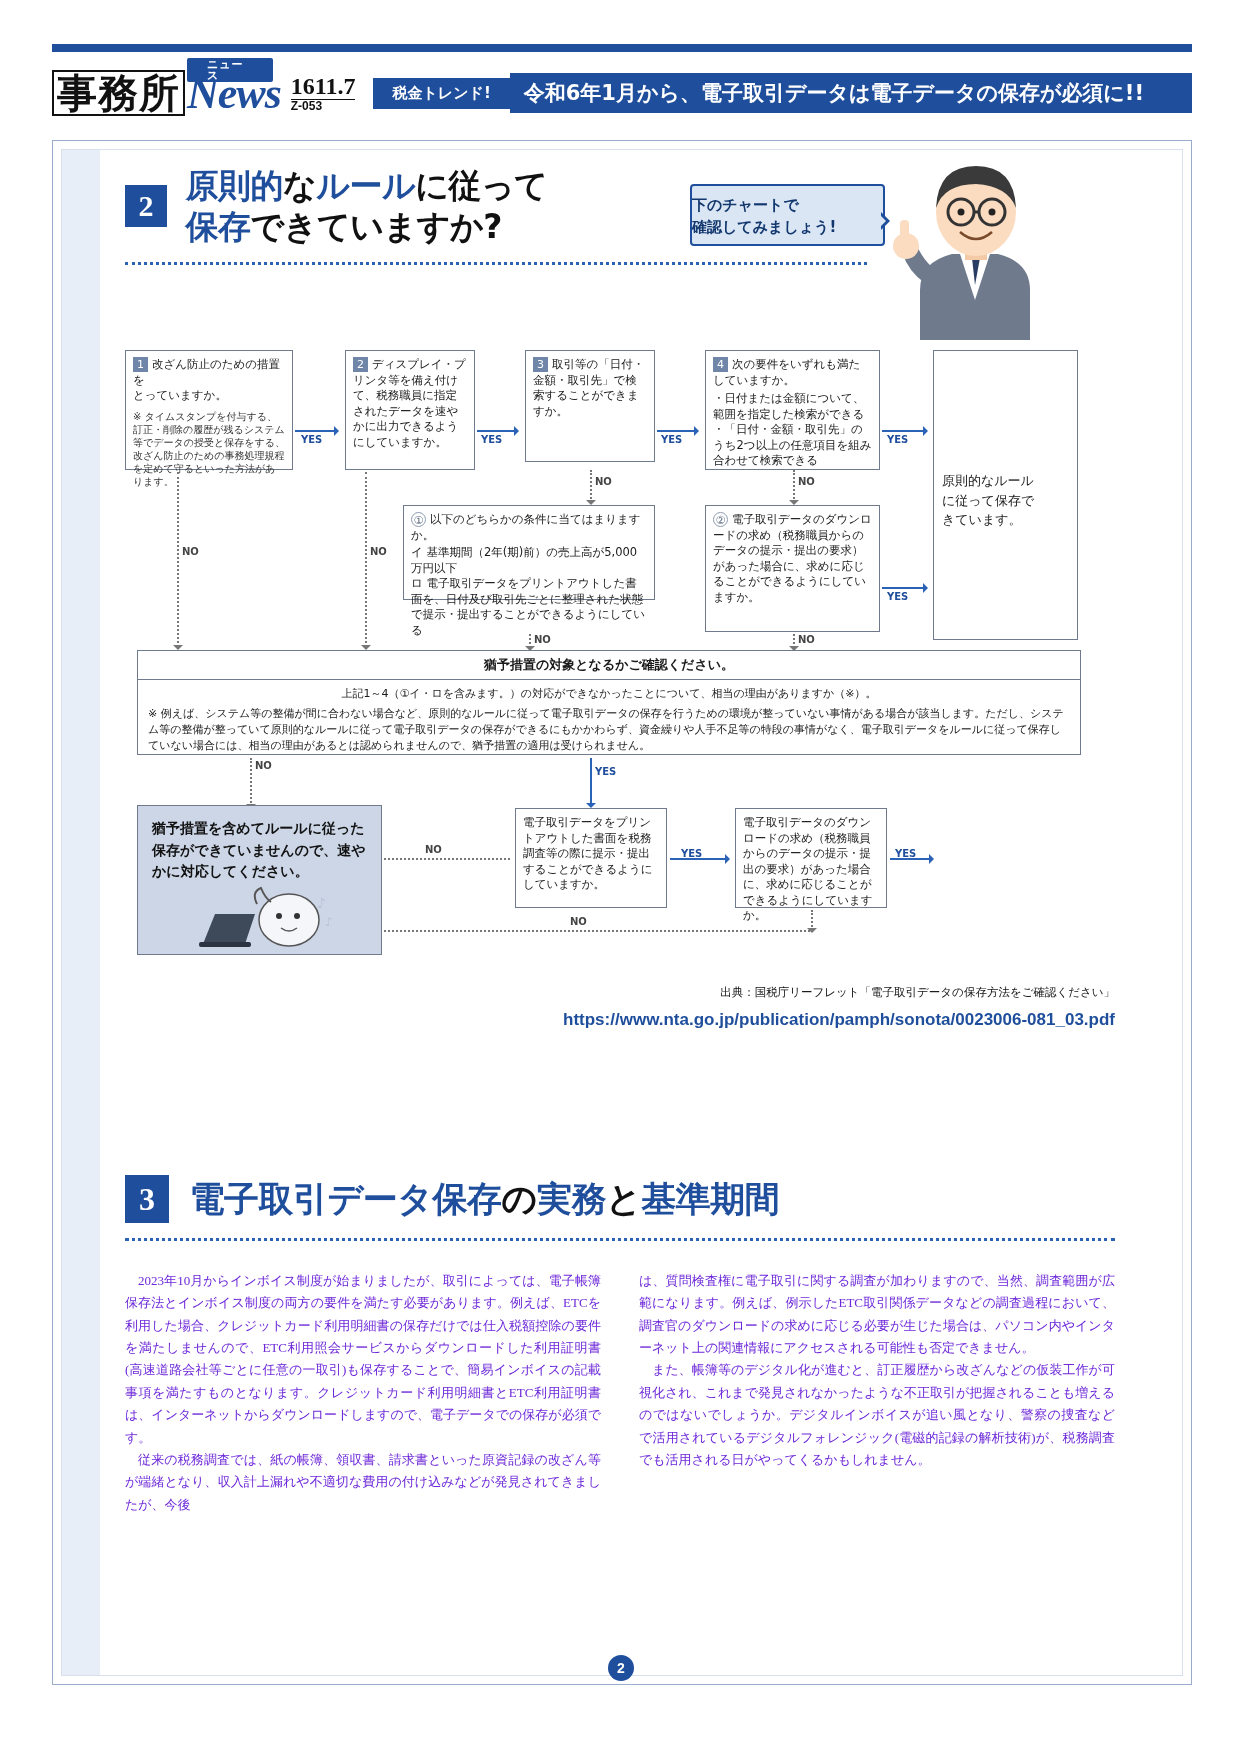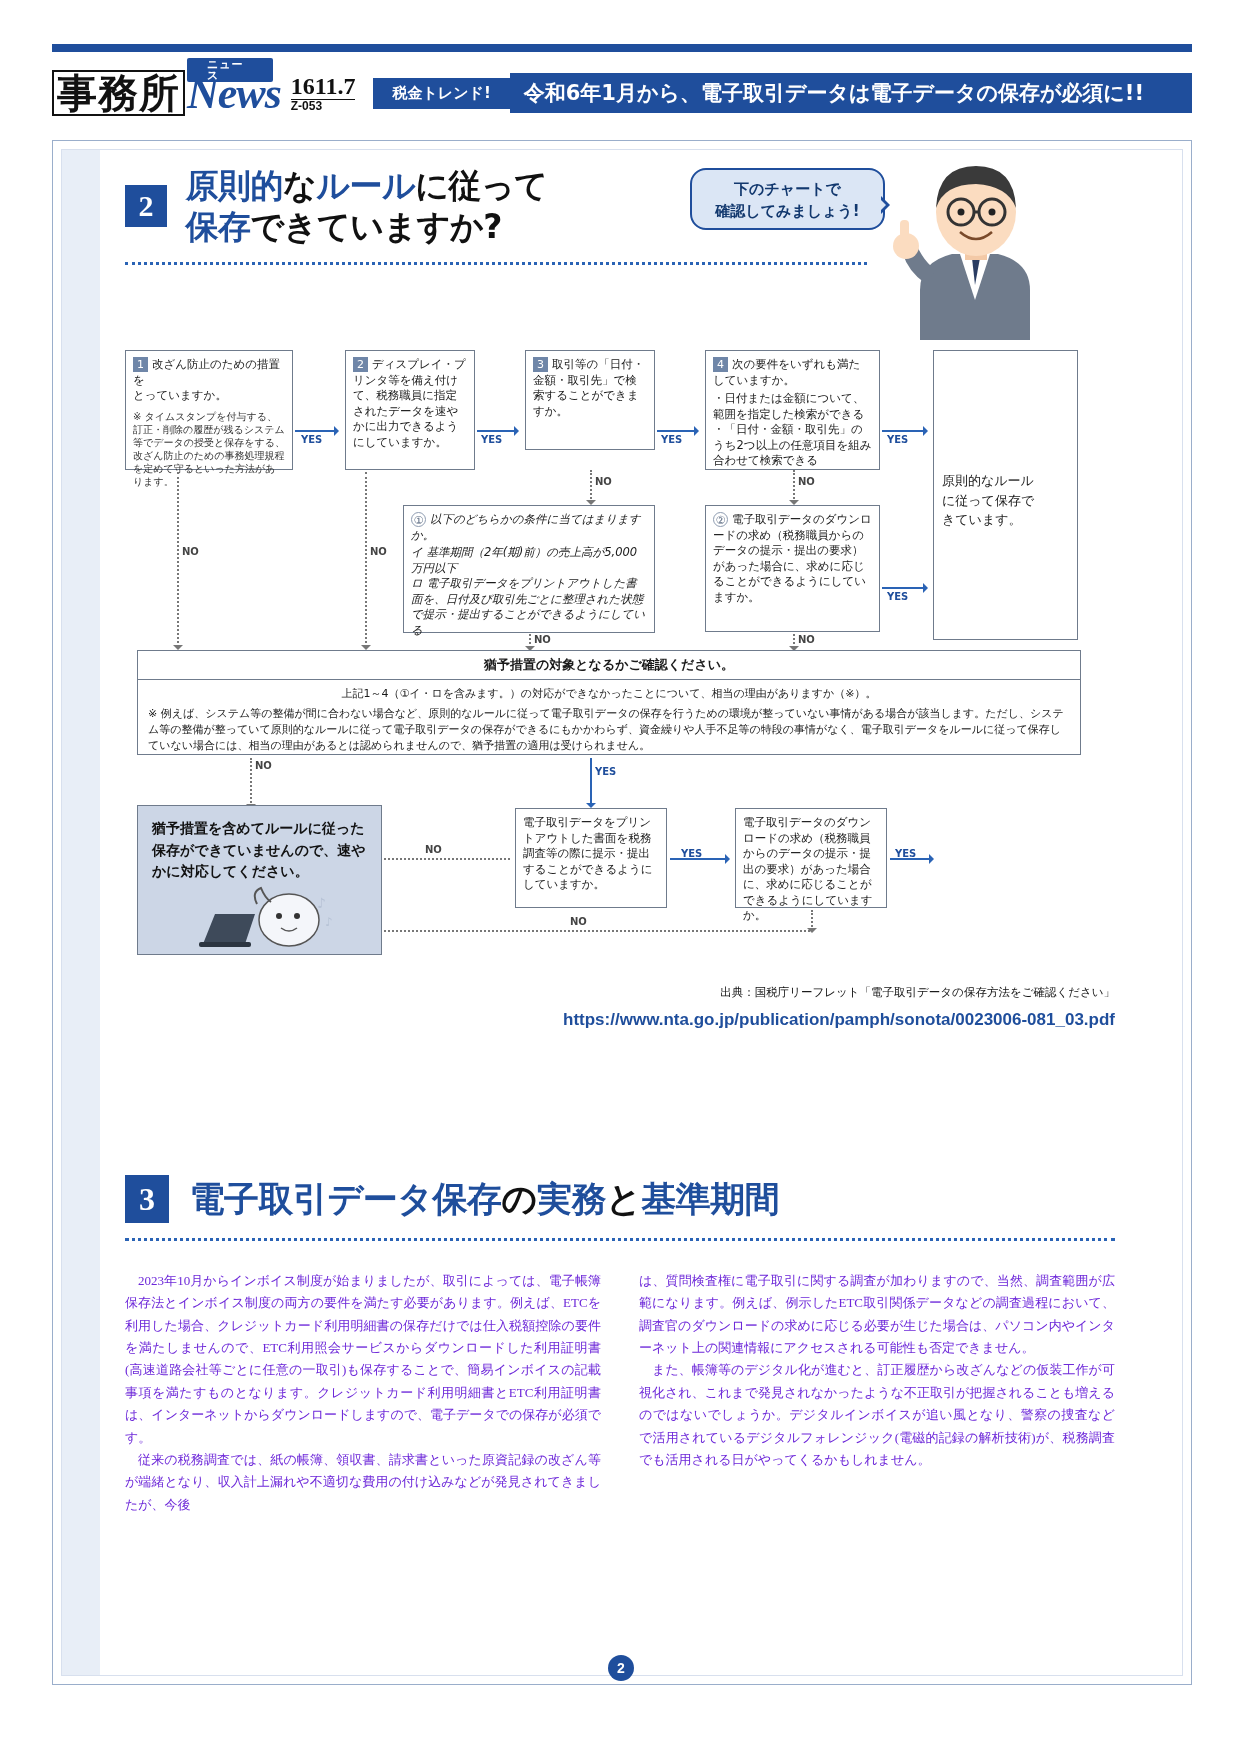--- a/index.html
+++ b/index.html
@@ -86,23 +86,23 @@
     font-family:"DejaVu Sans", sans-serif; letter-spacing:-0.5px;
   }
   .sec2-title .hl { color:#1f4e9c; }
   .dotline {
     position:absolute; left:125px; top:262px; width:742px; height:0;
     border-top:3px dotted #2a63b5;
   }
 
   
   .bubble {
-    position:absolute; left:690px; top:168px; width:195px; height:62px;
-    background:#dbe6f5; border:2px solid #1f4e9c; border-radius:16px;
-    font-size:15px; font-weight:bold; color:#12386e; text-align:center;
+    position:absolute; left:690px; top:184px; width:195px; height:62px;
+    background:#dbe6f5; border:2px solid #1f4e9c; border-radius:4px;
+    font-size:15px; font-weight:bold; color:#12386e; text-align:left;
     line-height:1.45; padding-top:9px;
     font-family:"DejaVu Sans", sans-serif;
   }
   .bubble:after{
     content:""; position:absolute; right:-16px; top:26px;
     border:9px solid transparent; border-left-color:#1f4e9c;
   }
   .bubble:before{
     content:""; position:absolute; right:-12px; top:26px; z-index:2;
     border:9px solid transparent; border-left-color:#dbe6f5;
@@ -287,21 +287,21 @@
     <div class="box" style="left:0px; top:0px; width:168px; height:120px;">
       <span class="bnum">1</span><span style="white-space:pre-line">改ざん防止のための措置を
 とっていますか。</span>
       <div class="note" style="margin-top:6px;">※ タイムスタンプを付与する、訂正・削除の履歴が残るシステム等でデータの授受と保存をする、改ざん防止のための事務処理規程を定めて守るといった方法があります。</div>
     </div>
 
     <div class="box" style="left:220px; top:0px; width:130px; height:120px;">
       <span class="bnum">2</span><span>ディスプレイ・プリンタ等を備え付けて、税務職員に指定されたデータを速やかに出力できるようにしていますか。</span>
     </div>
 
-    <div class="box" style="left:400px; top:0px; width:130px; height:100px;">
+    <div class="box" style="left:400px; top:0px; width:130px; height:112px;">
       <span class="bnum">3</span><span>取引等の「日付・金額・取引先」で検索することができますか。</span>
     </div>
 
     <div class="box" style="left:580px; top:0px; width:175px; height:120px;">
       <span class="bnum">4</span><span>次の要件をいずれも満たしていますか。</span>
       <div style="margin-top:3px;">・日付または金額について、範囲を指定した検索ができる</div>
       <div>・「日付・金額・取引先」のうち2つ以上の任意項目を組み合わせて検索できる</div>
     </div>
 
     <div class="result" style="left:808px; top:0px; width:145px; height:290px; padding-top:120px;">
@@ -321,21 +321,21 @@
 
     <div class="arrow-h" style="left:757px; top:80px; width:44px;"></div>
     <div class="yeslabel" style="left:762px; top:84px;">YES</div>
 
     <div class="dash-v" style="left:465px; top:120px; height:32px;"></div>
     <div class="nolabel" style="left:470px; top:126px;">NO</div>
 
     <div class="dash-v" style="left:668px; top:120px; height:32px;"></div>
     <div class="nolabel" style="left:673px; top:126px;">NO</div>
 
-    <div class="box" style="left:278px; top:155px; width:252px; height:128px;font-style:italic;">
+    <div class="box" style="left:278px; top:155px; width:252px; height:95px;">
       <span class="bnum circ">①</span><span>以下のどちらかの条件に当てはまりますか。</span>
       <div style="margin-top:2px;">イ 基準期間（2年(期)前）の売上高が5,000万円以下</div>
       <div>ロ 電子取引データをプリントアウトした書面を、日付及び取引先ごとに整理された状態で提示・提出することができるようにしている</div>
     </div>
 
     <div class="box" style="left:580px; top:155px; width:175px; height:127px;">
       <span class="bnum circ">②</span><span>電子取引データのダウンロードの求め（税務職員からのデータの提示・提出の要求）があった場合に、求めに応じることができるようにしていますか。</span>
     </div>
 
     <div class="arrow-h" style="left:757px; top:237px; width:44px;"></div>

